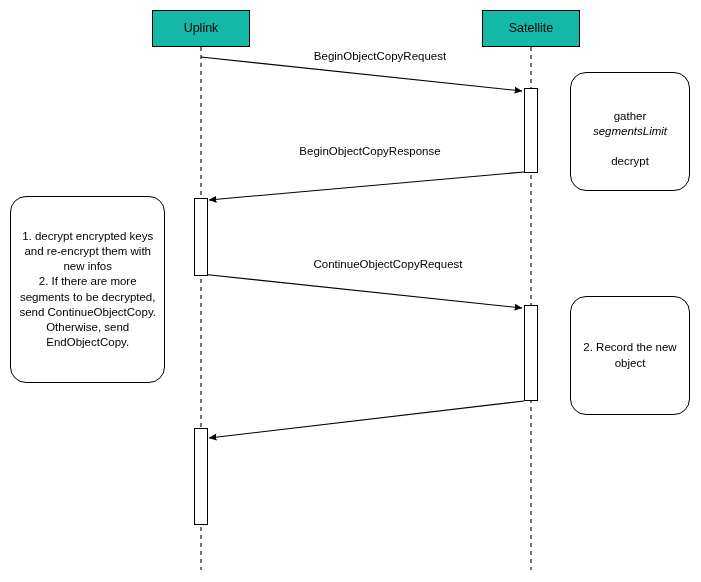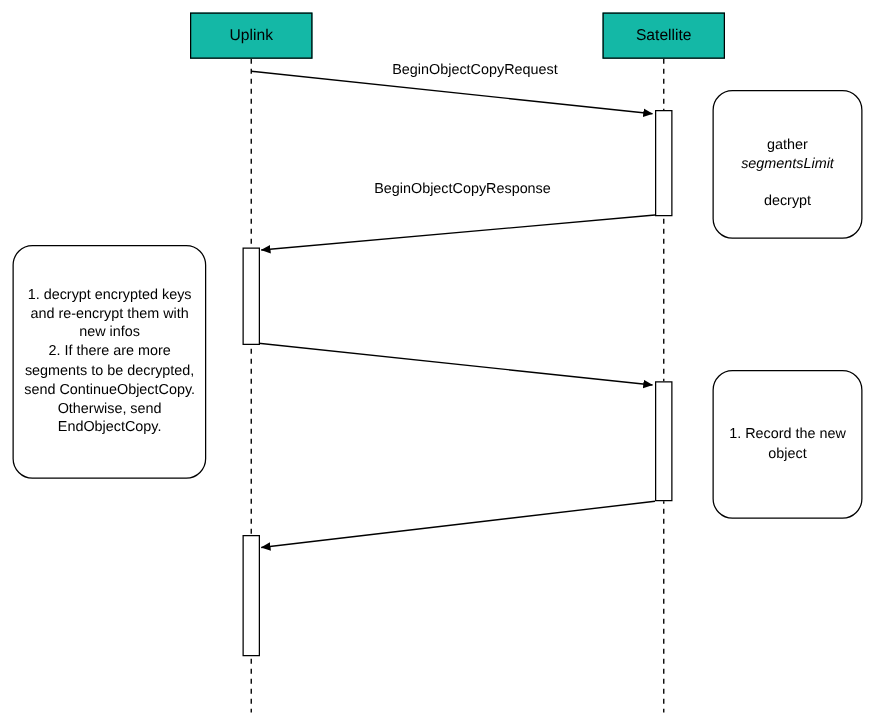--- a/index.html
+++ b/index.html
@@ -104,37 +104,38 @@
     <span class="lane-label">Satellite</span>
   </div>
 
   <div class="activation" style="left:524px; top:88px; width:14px; height:85px;"></div>
   <div class="activation" style="left:194px; top:198px; width:14px; height:78px;"></div>
   <div class="activation" style="left:524px; top:305px; width:14px; height:96px;"></div>
   <div class="activation" style="left:194px; top:428px; width:14px; height:97px;"></div>
 
   <div class="msg-label" style="left:380px; top:50px;">BeginObjectCopyRequest</div>
   <div class="msg-label" style="left:370px; top:145px;">BeginObjectCopyResponse</div>
+  <div class="msg-label" style="left:388px; top:258px;">ContinueObjectCopyRequest</div>
 
   <div class="note-box" style="left:570px; top:72px; width:120px; height:119px;">
     <div class="note-text">
       <span>gather </span><span class="ital">segmentsLimit</span><br>
       <span>decrypt</span>
     </div>
   </div>
 
   <div class="note-box" style="left:10px; top:196px; width:155px; height:187px;justify-content:flex-end;">
     <div class="note-text">1. decrypt encrypted keys
 and re-encrypt them with
 new infos
 2. If there are more
 segments to be decrypted,
 send ContinueObjectCopy.
 Otherwise, send
 EndObjectCopy.</div>
   </div>
 
   <div class="note-box" style="left:570px; top:296px; width:120px; height:119px;">
-    <div class="note-text">1. Record the new
+    <div class="note-text">2. Record the new
 object</div>
   </div>
 
 </div>
 
 </body></html>

